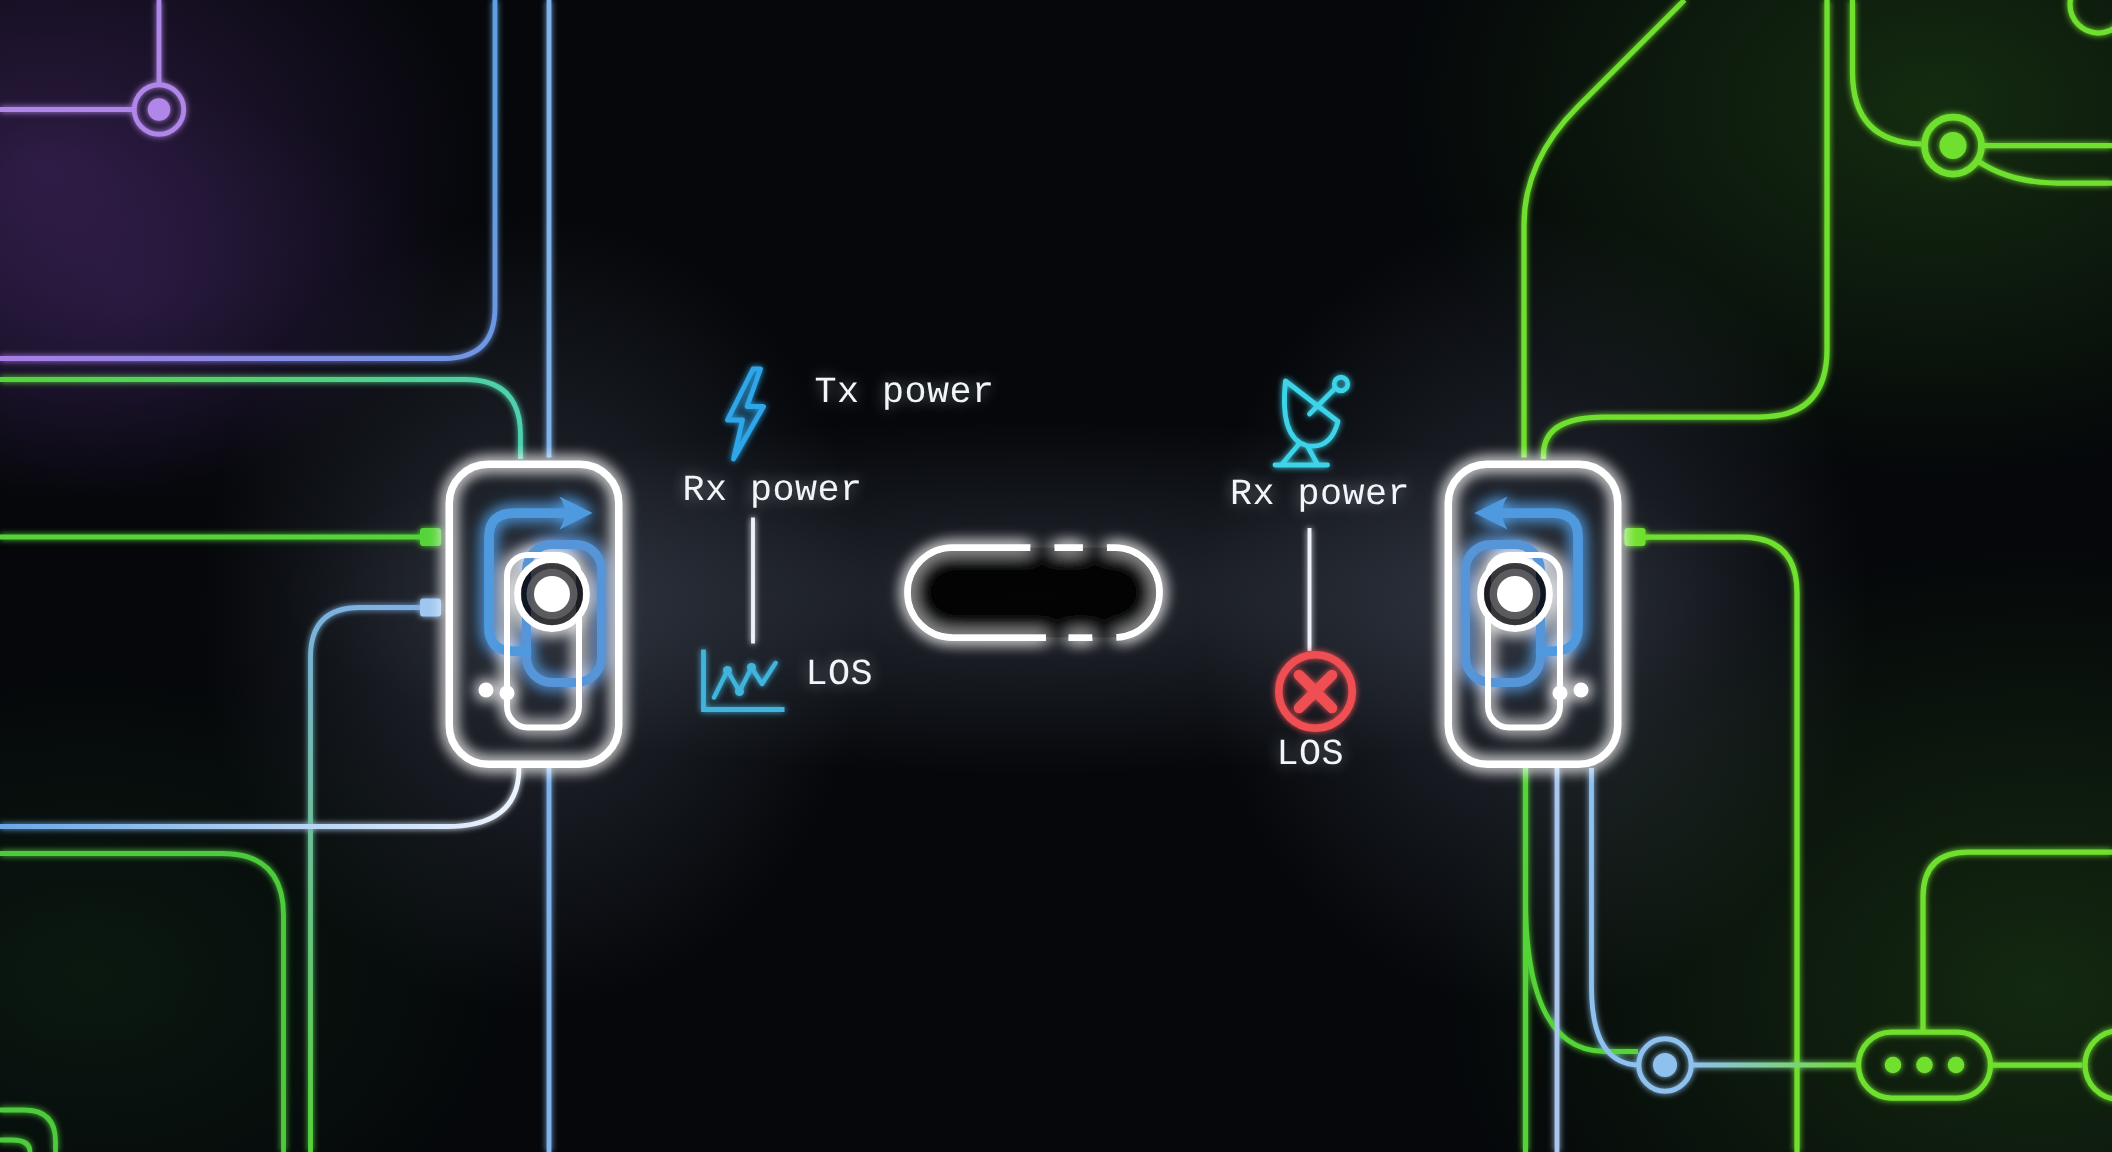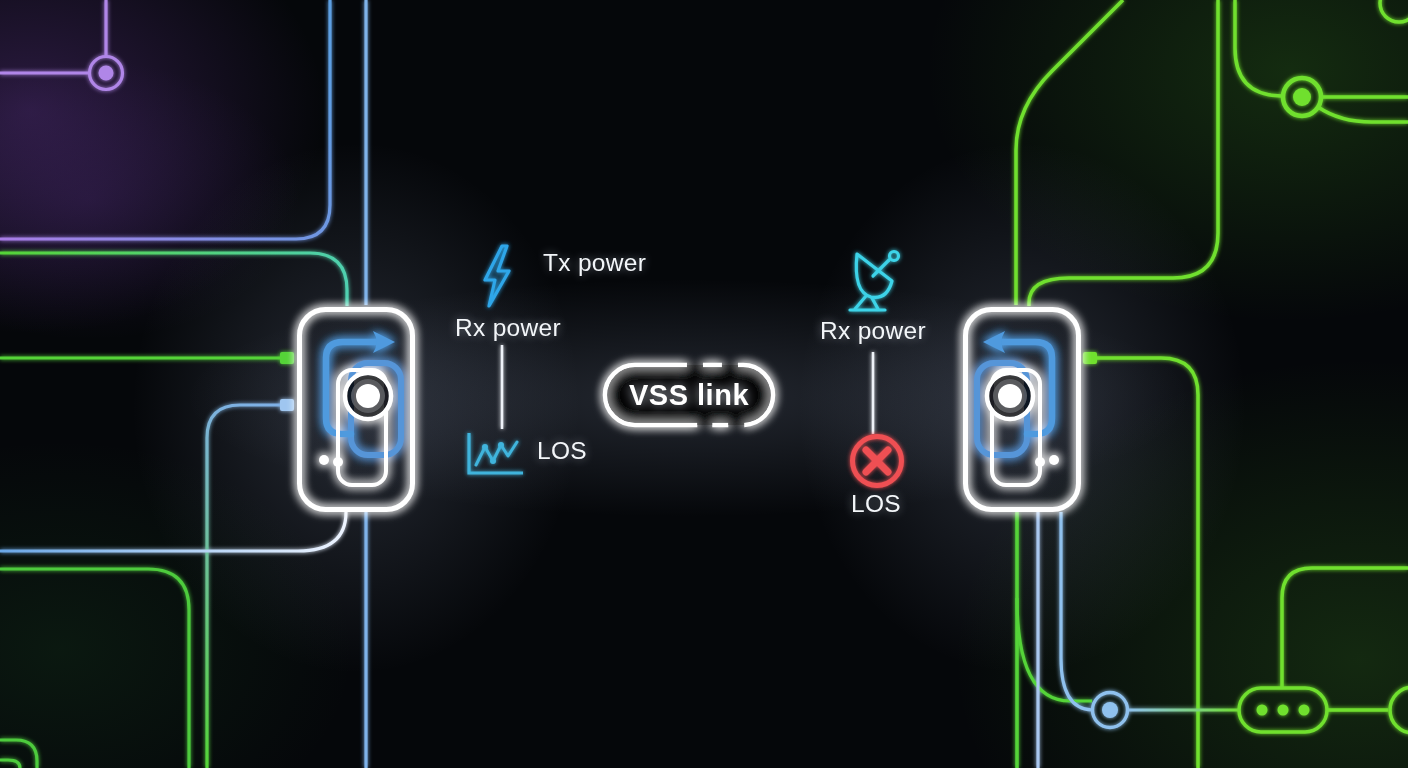--- a/index.html
+++ b/index.html
@@ -1,18 +1,18 @@
 <!DOCTYPE html>
 <html><head>
 <meta charset="utf-8">
 <style>
   html,body{margin:0;padding:0;background:#000;}
   #stage{
     position:relative;width:1408px;height:768px;overflow:hidden;
-    font-family:Liberation Sans, sans-serif;
+    font-family:Liberation Mono, monospace;
     background:
       radial-gradient(420px 320px at 30px 110px, rgba(130,70,190,0.30), transparent 70%),
       radial-gradient(300px 200px at 90px 200px, rgba(110,60,170,0.18), transparent 70%),
       radial-gradient(520px 360px at 1290px 70px, rgba(80,190,40,0.20), transparent 70%),
       radial-gradient(580px 430px at 1360px 660px, rgba(85,195,45,0.18), transparent 70%),
       radial-gradient(420px 300px at 60px 650px, rgba(50,150,60,0.12), transparent 70%),
       radial-gradient(720px 170px at 688px 398px, rgba(185,200,235,0.17), transparent 70%),
       radial-gradient(320px 380px at 356px 408px, rgba(175,190,225,0.20), transparent 70%),
       radial-gradient(320px 380px at 1022px 408px, rgba(175,190,225,0.20), transparent 70%),
       #05070a;
@@ -195,15 +195,14 @@
     <circle cx="877" cy="461" r="24.5" stroke-width="5"></circle>
     <path d="M866,450 L888,472 M888,450 L866,472" stroke-width="7" stroke-linecap="round"></path>
   </g>
 </svg>
 
 <div class="label" style="left:543px;top:249px">Tx power</div>
 <div class="label" style="left:455px;top:314px">Rx power</div>
 <div class="label" style="left:537px;top:437px">LOS</div>
 <div class="label" style="left:820px;top:317px">Rx power</div>
 <div class="label" style="left:851px;top:490px">LOS</div>
-<div class="pill-label">VSS link</div>
 
 </div>
 
 </body></html>

